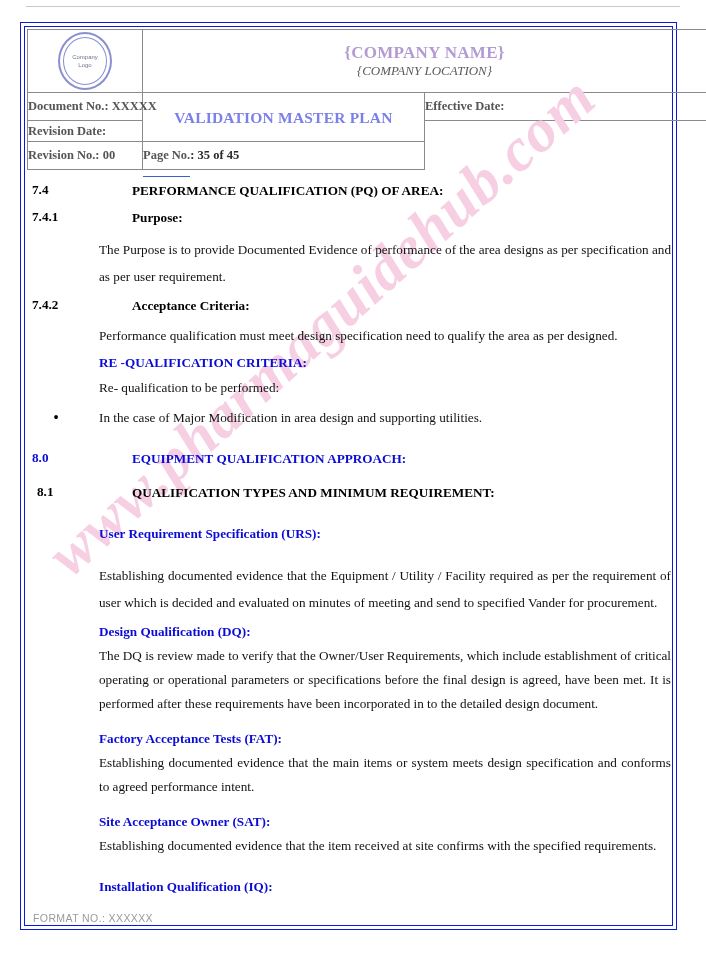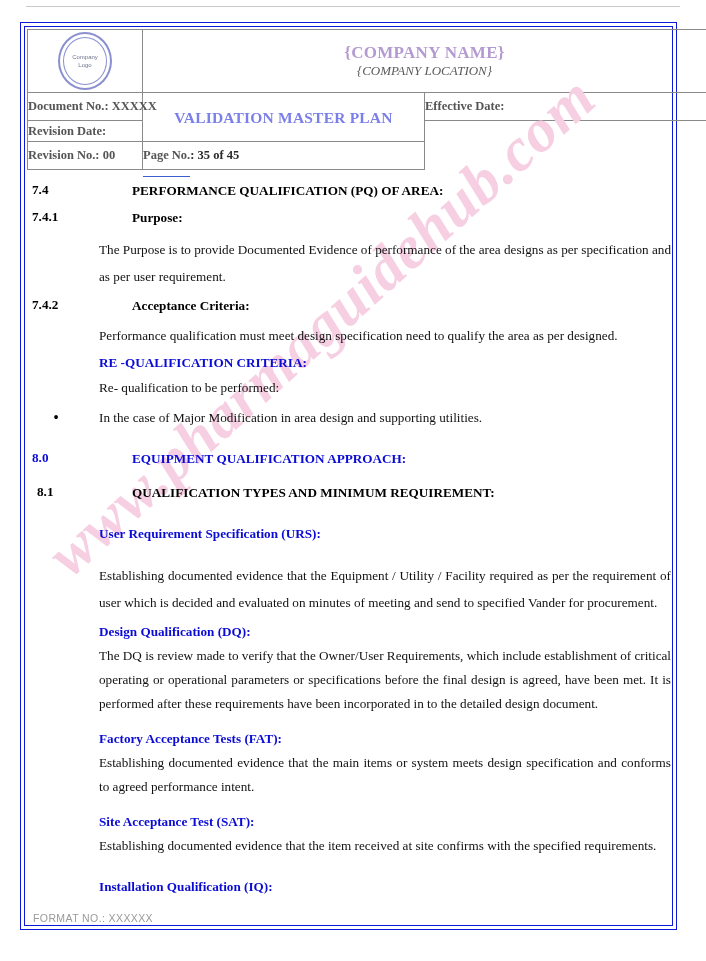--- a/index.html
+++ b/index.html
@@ -369,21 +369,21 @@
       <div class="h-blue">Design Qualification (DQ):</div>
       <p class="para tight" style="margin-top:3px;">The DQ is review made to verify that the Owner/User Requirements, which include establishment of critical operating or operational parameters or specifications before the final design is agreed, have been met. It is performed after these requirements have been incorporated in to the detailed design document.</p>
 
       <div class="spacer-md"></div>
 
       <div class="h-blue">Factory Acceptance Tests (FAT):</div>
       <p class="para tight" style="margin-top:3px;">Establishing documented evidence that the main items or system meets design specification and conforms to agreed performance intent.</p>
 
       <div class="spacer-md"></div>
 
-      <div class="h-blue">Site Acceptance Test (SAT):</div>
+      <div class="h-blue">Site Acceptance Owner (SAT):</div>
       <p class="para tight" style="margin-top:3px;">Establishing documented evidence that the item received at site confirms with the specified requirements.</p>
 
       <div class="spacer-lg"></div>
 
       <div class="h-blue">Installation Qualification (IQ):</div>
     </div>
 
   </div>
 </div>
 

